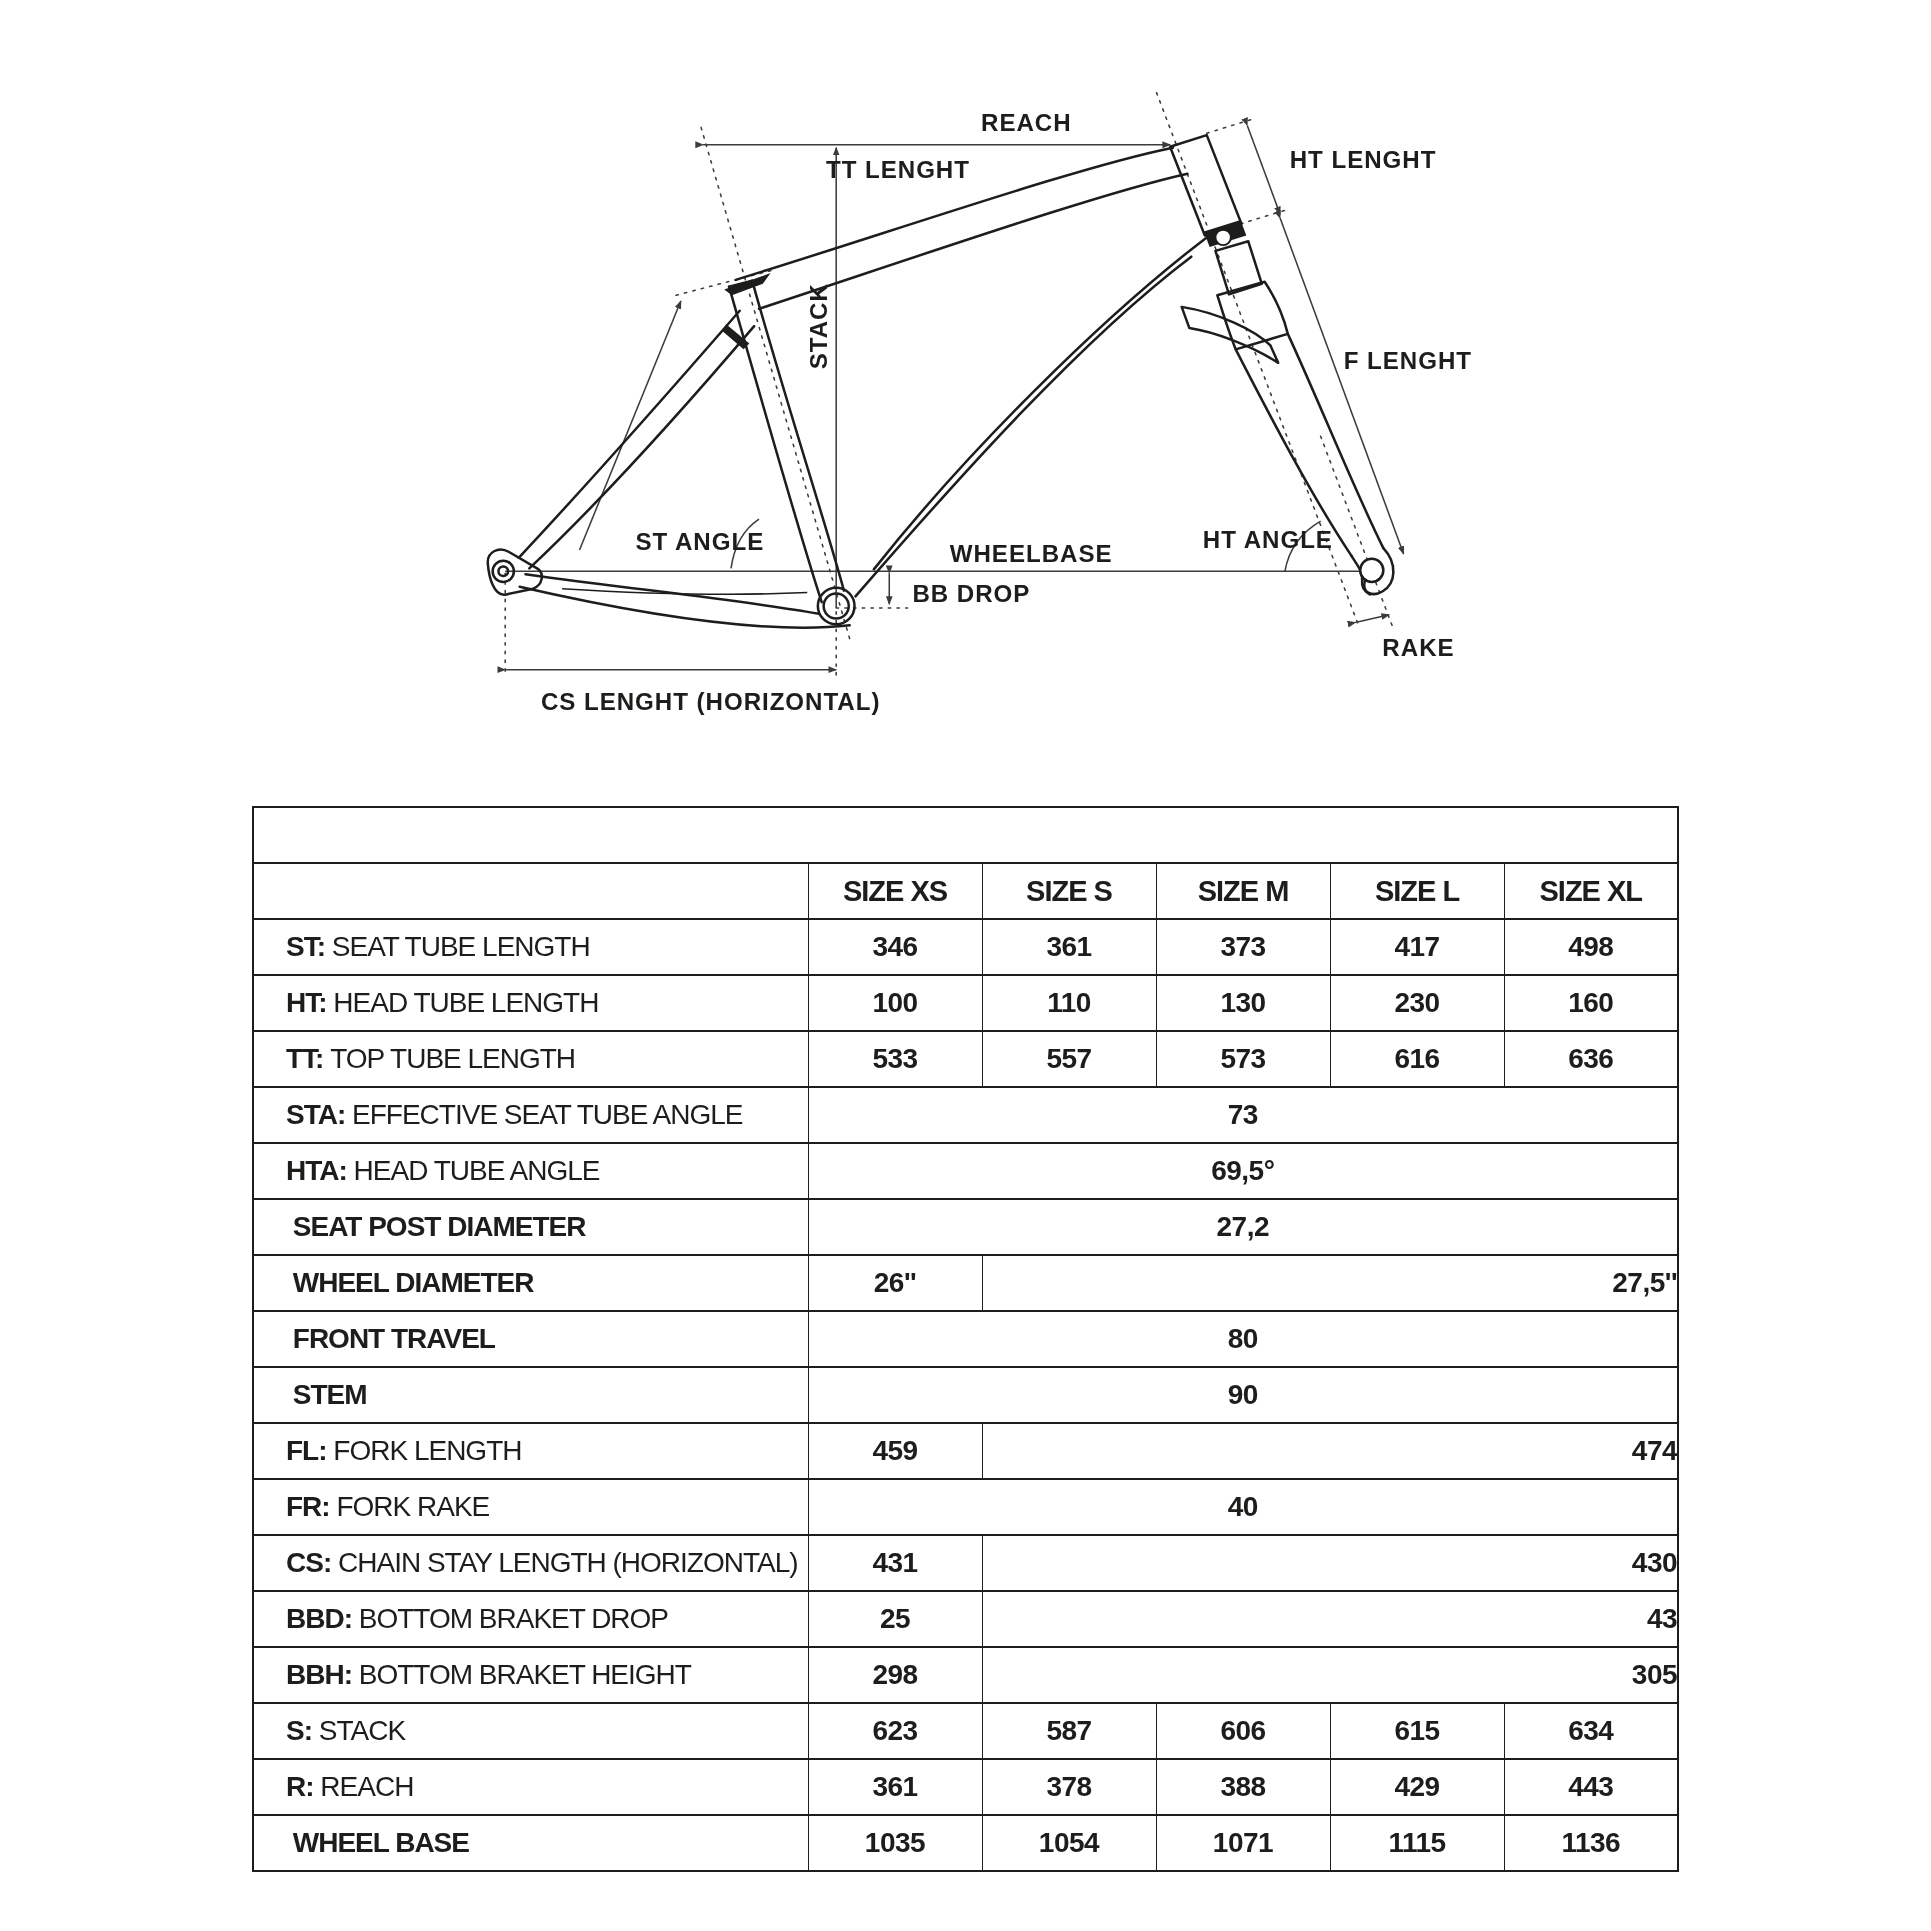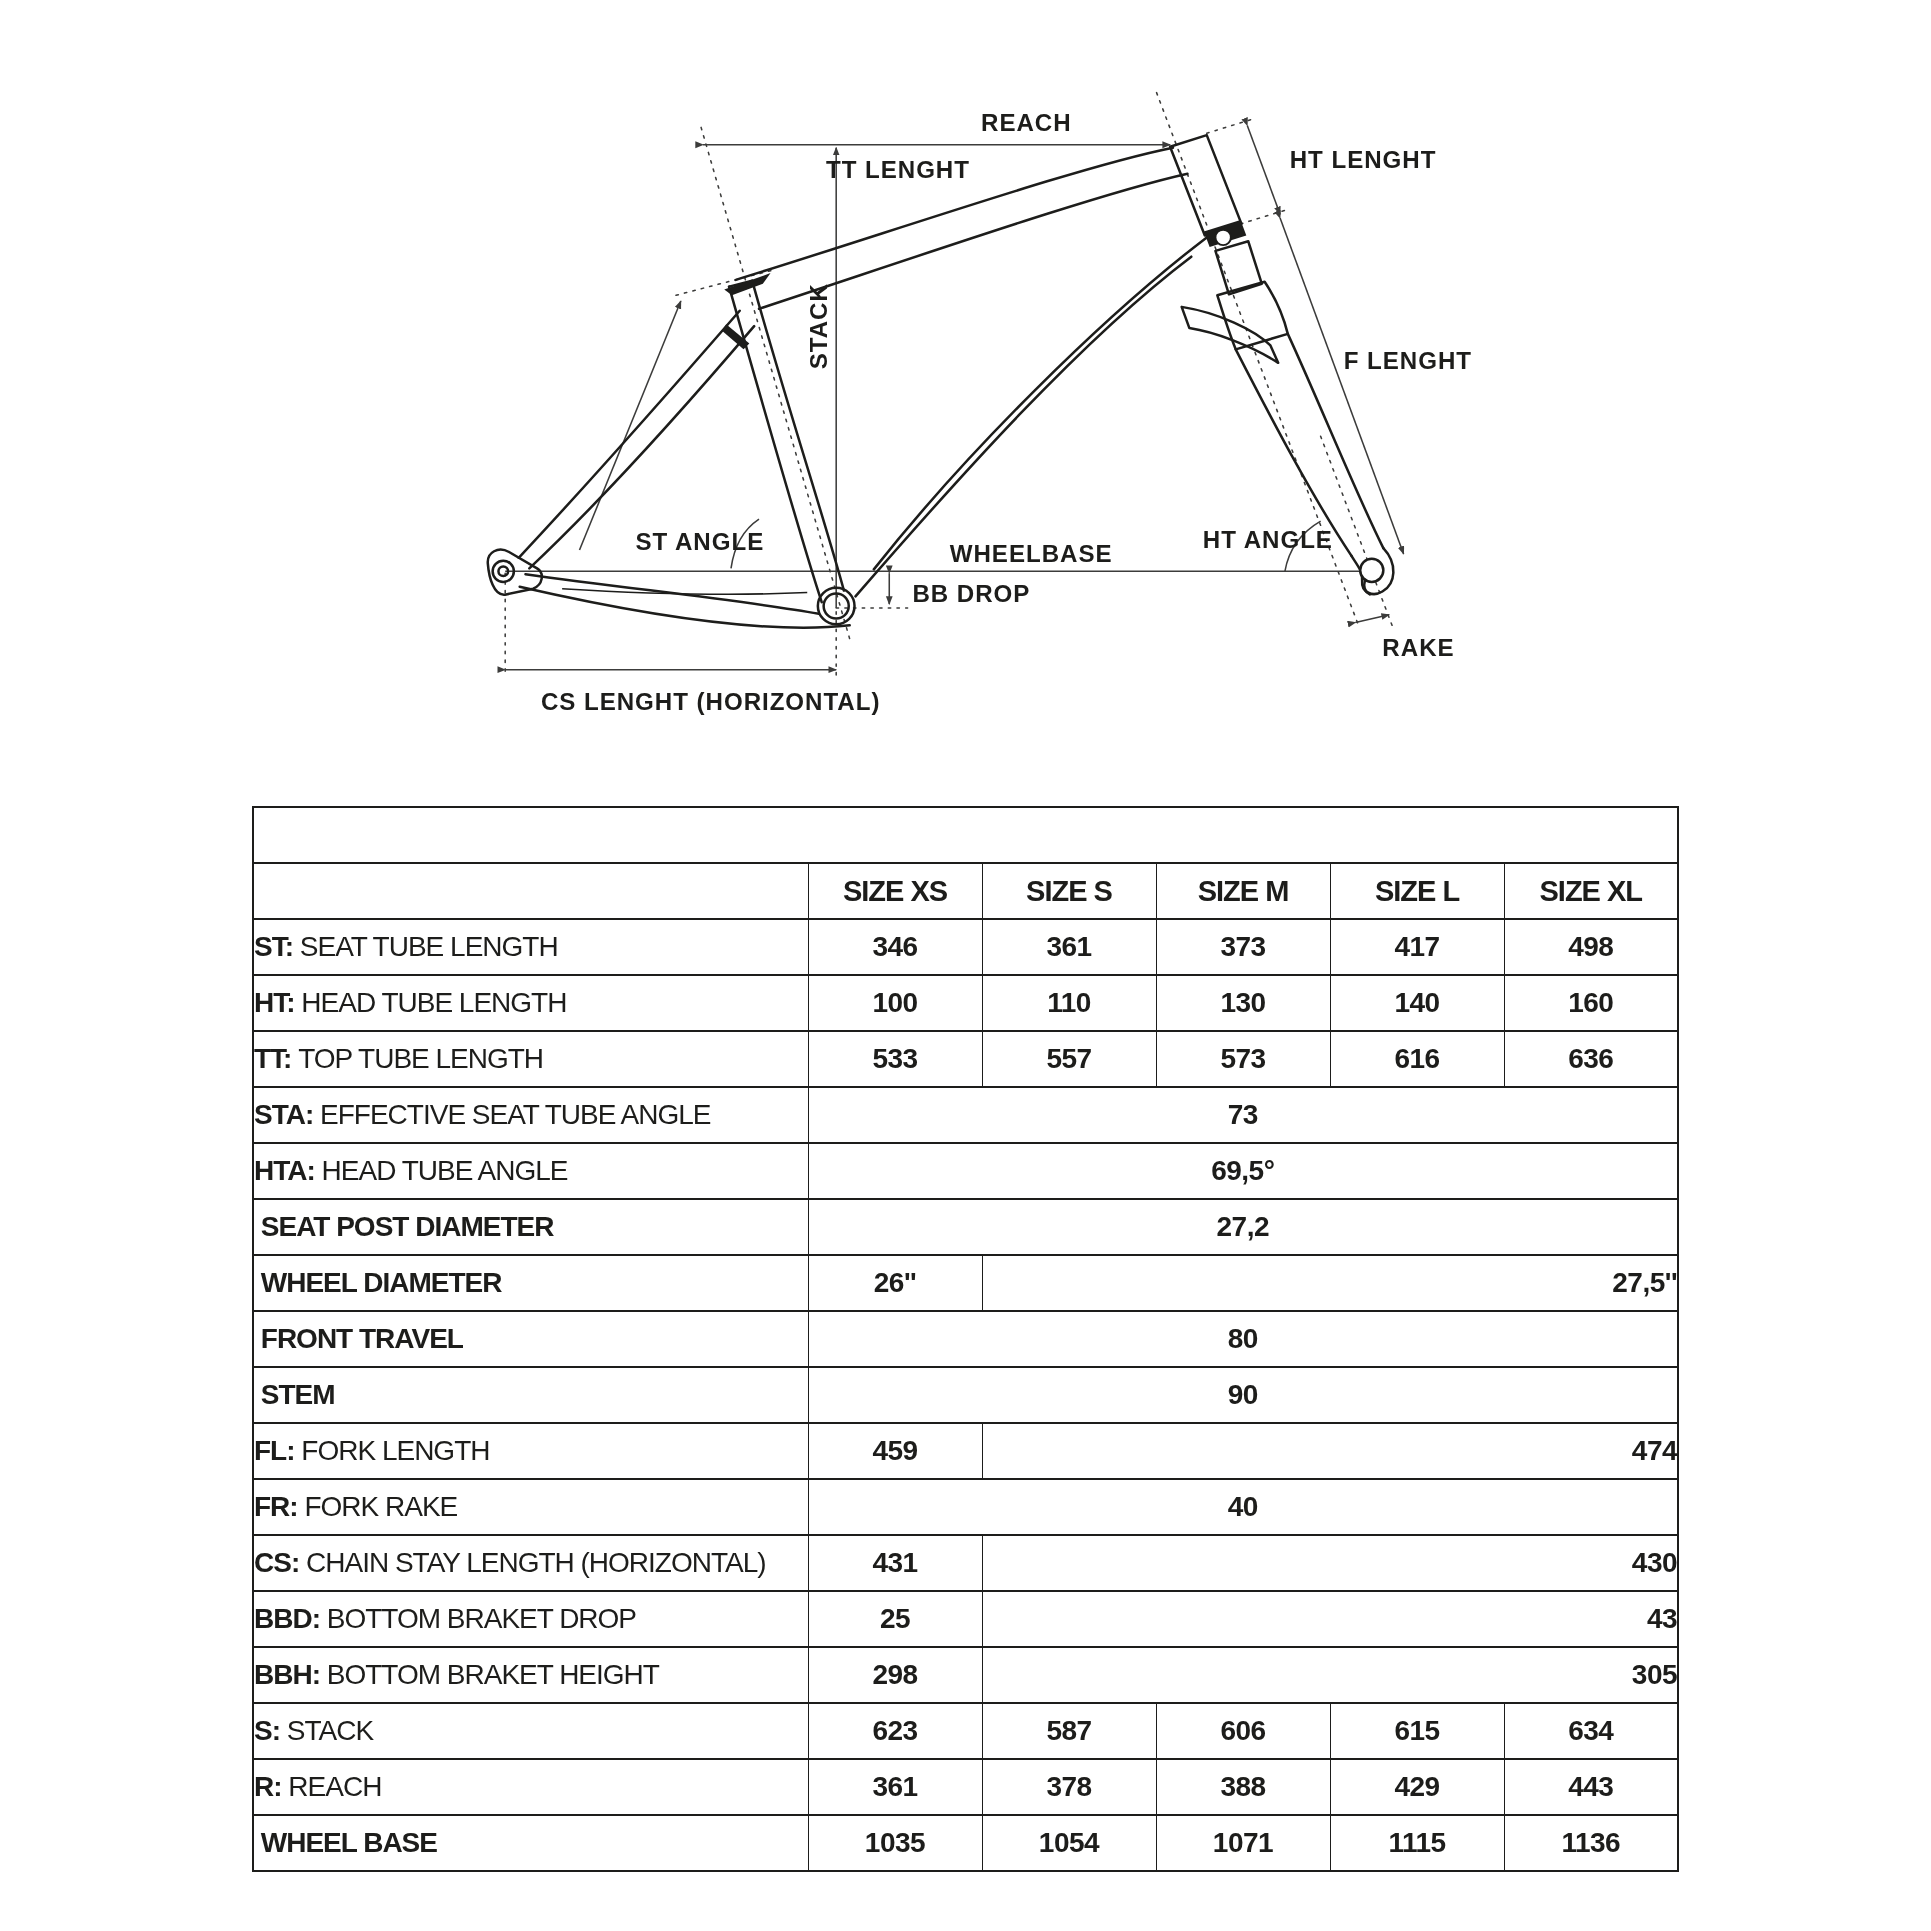--- a/index.html
+++ b/index.html
@@ -31,21 +31,21 @@
   tr.banner td {
     background:#1d1d1b; color:#ffffff; text-align:center; height:58px;
     font-size:39px; font-weight:700; letter-spacing:0px;
   }
   tr.sizes td {
     text-align:center; font-weight:700; font-size:29px; letter-spacing:-1px;
   }
   td.lbl {
     text-align:left; padding-left:13.5px; font-size:28px; font-weight:400; letter-spacing:-1px;
   }
-  td.lbl b { font-weight:700; margin-right:6.8px; letter-spacing:-1px; }
+  td.lbl b { font-weight:700; margin-right:6.8px; letter-spacing:-1px;margin-left:32px; }
   td.allb, td.allb b { font-weight:700; }
   td.val { text-align:center; font-weight:700; font-size:28px; letter-spacing:-0.5px; }
   td.m4 { padding-right:174px;text-align:right; }  
   tr.gray td { background:#d7d7d7; }
 </style>
 </head>
 <body>
 
 <svg id="geo-svg" width="1931" height="772" viewBox="0 0 2000 800" aria-hidden="true">
   <defs>
@@ -158,21 +158,21 @@
     <td class="val">361</td>
     <td class="val">373</td>
     <td class="val">417</td>
     <td class="val">498</td>
   </tr>
   <tr>
     <td class="lbl"><b>HT:</b><span>HEAD TUBE LENGTH</span></td>
     <td class="val">100</td>
     <td class="val">110</td>
     <td class="val">130</td>
-    <td class="val">140</td>
+    <td class="val">230</td>
     <td class="val">160</td>
   </tr>
   <tr class="gray">
     <td class="lbl"><b>TT:</b><span>TOP TUBE LENGTH</span></td>
     <td class="val">533</td>
     <td class="val">557</td>
     <td class="val">573</td>
     <td class="val">616</td>
     <td class="val">636</td>
   </tr>

